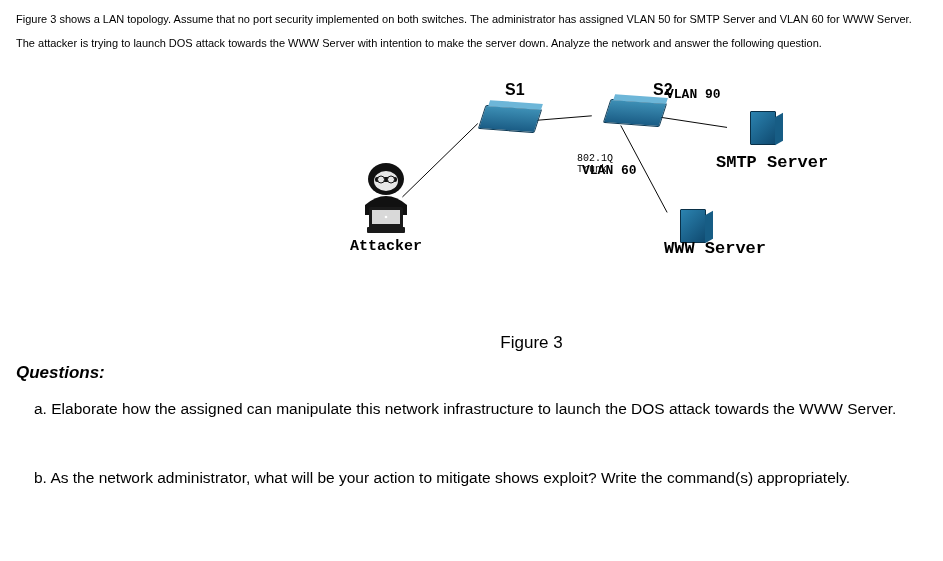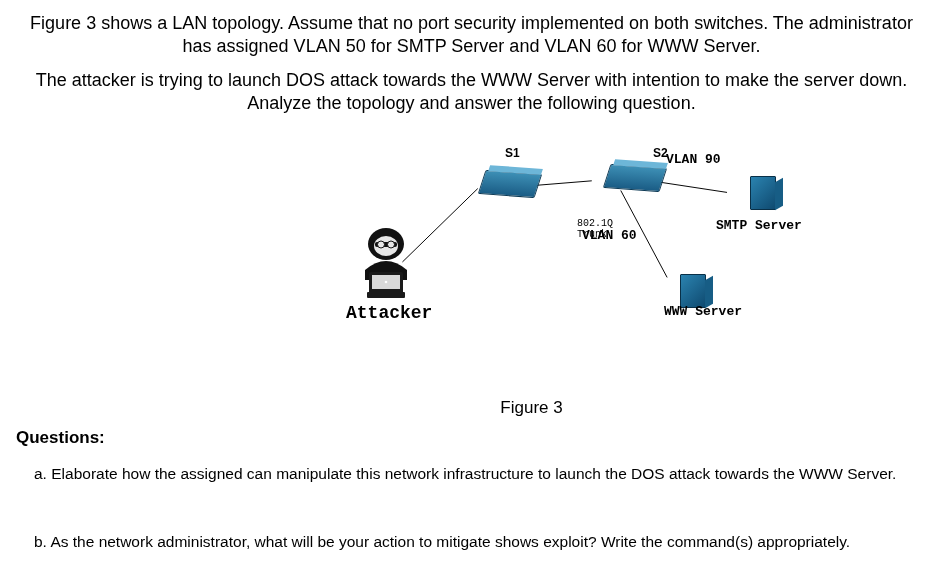--- a/index.html
+++ b/index.html
@@ -5,38 +5,38 @@
     * { box-sizing: border-box; margin: 0; padding: 0; }
     body {
       font-family: Arial, Helvetica, sans-serif;
       background: #fff;
       width: 943px;
       height: 561px;
       padding: 12px 16px;
       color: #000;
       font-size: 13px;
     }
-    .intro-line { margin-bottom: 10px; line-height: 1.3; font-size: 18px; text-align: center; }
+    .intro-line { margin-bottom: 10px; line-height: 1.3; font-size: 11px; }
     .figure-container {
       position: relative;
       width: 100%;
       height: 270px;
       margin: 8px 0 4px 0;
     }
     .attacker-wrap {
       position: absolute;
       left: 330px;
       top: 100px;
       width: 80px;
       text-align: center;
     }
     .attacker-label {
       font-family: "Courier New", monospace;
       font-weight: bold;
-      font-size: 18px;
+      font-size: 15px;
       margin-top: 2px;
     }
     .switch {
       position: absolute;
       width: 58px;
       height: 24px;
       background: linear-gradient(180deg, #3d8fb5 0%, #1a5c85 100%);
       transform: skewX(-18deg) skewY(4deg);
       border: 1px solid #0d3a55;
       border-radius: 2px;
@@ -48,21 +48,21 @@
       width: 54px; height: 6px;
       background: #6db6d8;
       transform-origin: bottom;
     }
     .s1 { left: 465px; top: 46px; }
     .s2 { left: 590px; top: 40px; }
     .switch-label {
       position: absolute;
       font-family: Arial, sans-serif;
       font-weight: bold;
-      font-size: 12px;
+      font-size: 16px;
     }
     .s1-label { left: 489px; top: 20px; }
     .s2-label { left: 637px; top: 20px; }
     .server {
       position: absolute;
       width: 26px;
       height: 34px;
       background: linear-gradient(135deg, #2b83b0 0%, #0f4a70 100%);
       border: 1px solid #093048;
       border-radius: 1px;
@@ -74,21 +74,21 @@
       width: 8px; height: 28px;
       background: #175d85;
       transform: skewY(-30deg);
     }
     .smtp-server { left: 734px; top: 50px; }
     .www-server { left: 664px; top: 148px; }
     .server-label {
       position: absolute;
       font-family: "Courier New", monospace;
       font-weight: bold;
-      font-size: 13px;
+      font-size: 17px;
     }
     .smtp-label { left: 700px; top: 92px; }
     .www-label { left: 648px; top: 178px; }
     .vlan-label {
       position: absolute;
       font-family: "Courier New", monospace;
       font-weight: bold;
       font-size: 13px;
     }
     .vlan50 { left: 650px; top: 26px; }
@@ -112,32 +112,33 @@
     .figure-caption {
       text-align: center;
       font-size: 17px;
       margin-top: -2px;
       margin-left: 120px;
     }
     .questions-heading {
       font-size: 17px;
       font-weight: bold;
       margin: 10px 0 16px 0;
+      font-style: italic;
     }
     .question-item {
       font-size: 15.5px;
       margin: 0 0 48px 18px;
       line-height: 1.35;
     }
   </style>
 </head>
 <body>
 
 <p class="intro-line">Figure 3 shows a LAN topology. Assume that no port security implemented on both switches. The administrator has assigned VLAN 50 for SMTP Server and VLAN 60 for WWW Server.</p>
-<p class="intro-line">The attacker is trying to launch DOS attack towards the WWW Server with intention to make the server down. Analyze the topology and answer the following question.</p>
+<p class="intro-line">The attacker is trying to launch DOS attack towards the WWW Server with intention to make the server down. Analyze the network and answer the following question.</p>
 
 <div class="figure-container">
 
   <svg class="svg-lines" viewBox="0 0 943 270">
     <line x1="400" y1="136" x2="478" y2="60" stroke="#000" stroke-width="1"></line>
     <line x1="522" y1="58" x2="596" y2="52" stroke="#000" stroke-width="1"></line>
     <line x1="644" y1="50" x2="736" y2="64" stroke="#000" stroke-width="1"></line>
     <line x1="626" y1="62" x2="674" y2="152" stroke="#000" stroke-width="1"></line>
   </svg>
 

